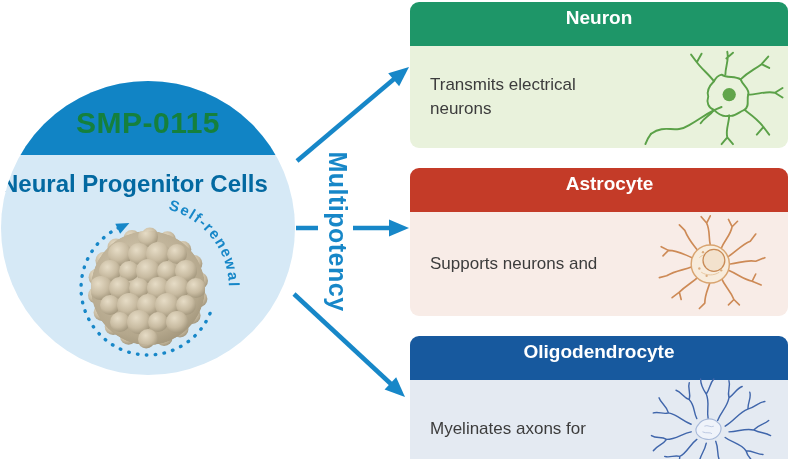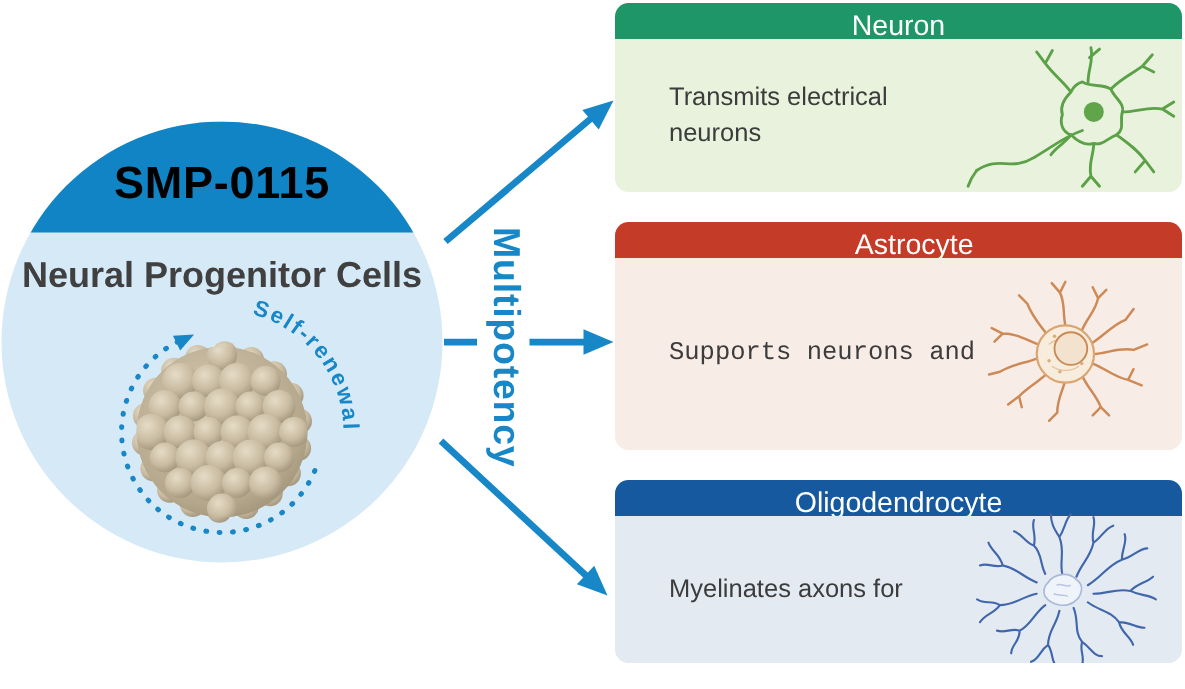--- a/index.html
+++ b/index.html
@@ -3,50 +3,50 @@
 <meta charset="utf-8">
 <style>
   html,body{margin:0;padding:0;background:#ffffff;font-family:"Liberation Sans",sans-serif;}
   #canvas{position:relative;width:790px;height:459px;background:#fff;overflow:hidden;}
 
   
   .big-circle{position:absolute;left:1px;top:81px;width:294px;height:294px;border-radius:50%;
               background:var(--circle_light,#D6E9F6);overflow:hidden;}
   .circle-cap{position:absolute;left:0;top:0;width:100%;height:74px;background:var(--circle_dark,#1184C5);}
   .product-name{position:absolute;left:0;top:26px;width:100%;text-align:center;
-                color:#000000;font-size:30px;font-weight:bold;letter-spacing:.5px;line-height:32px;}
-  .cell-type{position:absolute;left:0;top:90px;width:100%;text-align:center;
-             color:#404040;font-size:24px;font-weight:bold;line-height:26px;}
+                color:#15803d;font-size:30px;font-weight:bold;letter-spacing:.5px;line-height:32px;}
+  .cell-type{position:absolute;left:0;top:90px;width:100%;
+             color:#0369a1;font-size:24px;font-weight:bold;line-height:26px;}
 
   
   #overlay{position:absolute;left:0;top:0;width:790px;height:459px;}
   .dots{fill:none;stroke:var(--accent,#1787C8);stroke-width:3.4;stroke-dasharray:0.5 8.4;stroke-linecap:round;}
   .head{fill:var(--accent,#1787C8);stroke:none;}
   .arrows line{stroke:var(--accent,#1787C8);stroke-width:4.5;}
   .self-renewal-text{fill:var(--accent,#1787C8);font-size:15px;font-weight:bold;letter-spacing:1.5px;
                      font-family:"Liberation Sans",sans-serif;}
 
   
   .multipotency{position:absolute;left:252px;top:218px;width:170px;height:27px;
                 transform:rotate(90deg);text-align:center;color:var(--accent,#1787C8);
                 font-size:25px;font-weight:bold;line-height:27px;letter-spacing:.5px;}
 
   
   .panels{position:absolute;left:410px;top:2px;width:378px;}
   .panel{border-radius:9px;overflow:hidden;margin-bottom:20px;}
-  .panel-header{height:24px;line-height:32px;text-align:center;color:#fff;
-                font-size:19px;font-weight:normal;}
+  .panel-header{height:44px;line-height:32px;text-align:center;color:#fff;
+                font-size:19px;font-weight:bold;}
   .panel-body{position:relative;display:flex;align-items:center;}
-  .panel-desc{padding-left:36px;font-size:17px;line-height:24px;color:var(--body_text,#3C3C3C);}
+  .panel-desc{padding-left:20px;font-size:17px;line-height:24px;color:var(--body_text,#3C3C3C);}
   .panel-illus{position:absolute;top:50%;transform:translateY(-50%);}
 
   .panel-neuron .panel-header{background:var(--neuron_header,#1E9668);}
   .panel-neuron .panel-body{background:var(--neuron_body,#E9F2DC);height:102px;}
   .panel-astrocyte .panel-header{background:var(--astrocyte_header,#C43B28);padding-left:21px;}
-  .panel-astrocyte .panel-body{background:var(--astrocyte_body,#F8ECE7);height:128px;font-family:Liberation Mono, monospace;}
+  .panel-astrocyte .panel-body{background:var(--astrocyte_body,#F8ECE7);height:104px;}
   .panel-oligodendrocyte .panel-header{background:var(--oligodendrocyte_header,#17599E);}
   .panel-oligodendrocyte .panel-body{background:var(--oligodendrocyte_body,#E4EAF2);height:98px;}
 
   .neuron-stroke{stroke:var(--neuron_line,#5BA148);fill:none;stroke-width:2;stroke-linecap:round;stroke-linejoin:round;}
   .astro-stroke{stroke:var(--astrocyte_line,#CD8A56);fill:none;stroke-width:1.8;stroke-linecap:round;stroke-linejoin:round;}
   .oligo-stroke{stroke:var(--oligodendrocyte_line,#4066AB);fill:none;stroke-width:1.5;stroke-linecap:round;stroke-linejoin:round;}
 </style>
 </head>
 <body>
 

